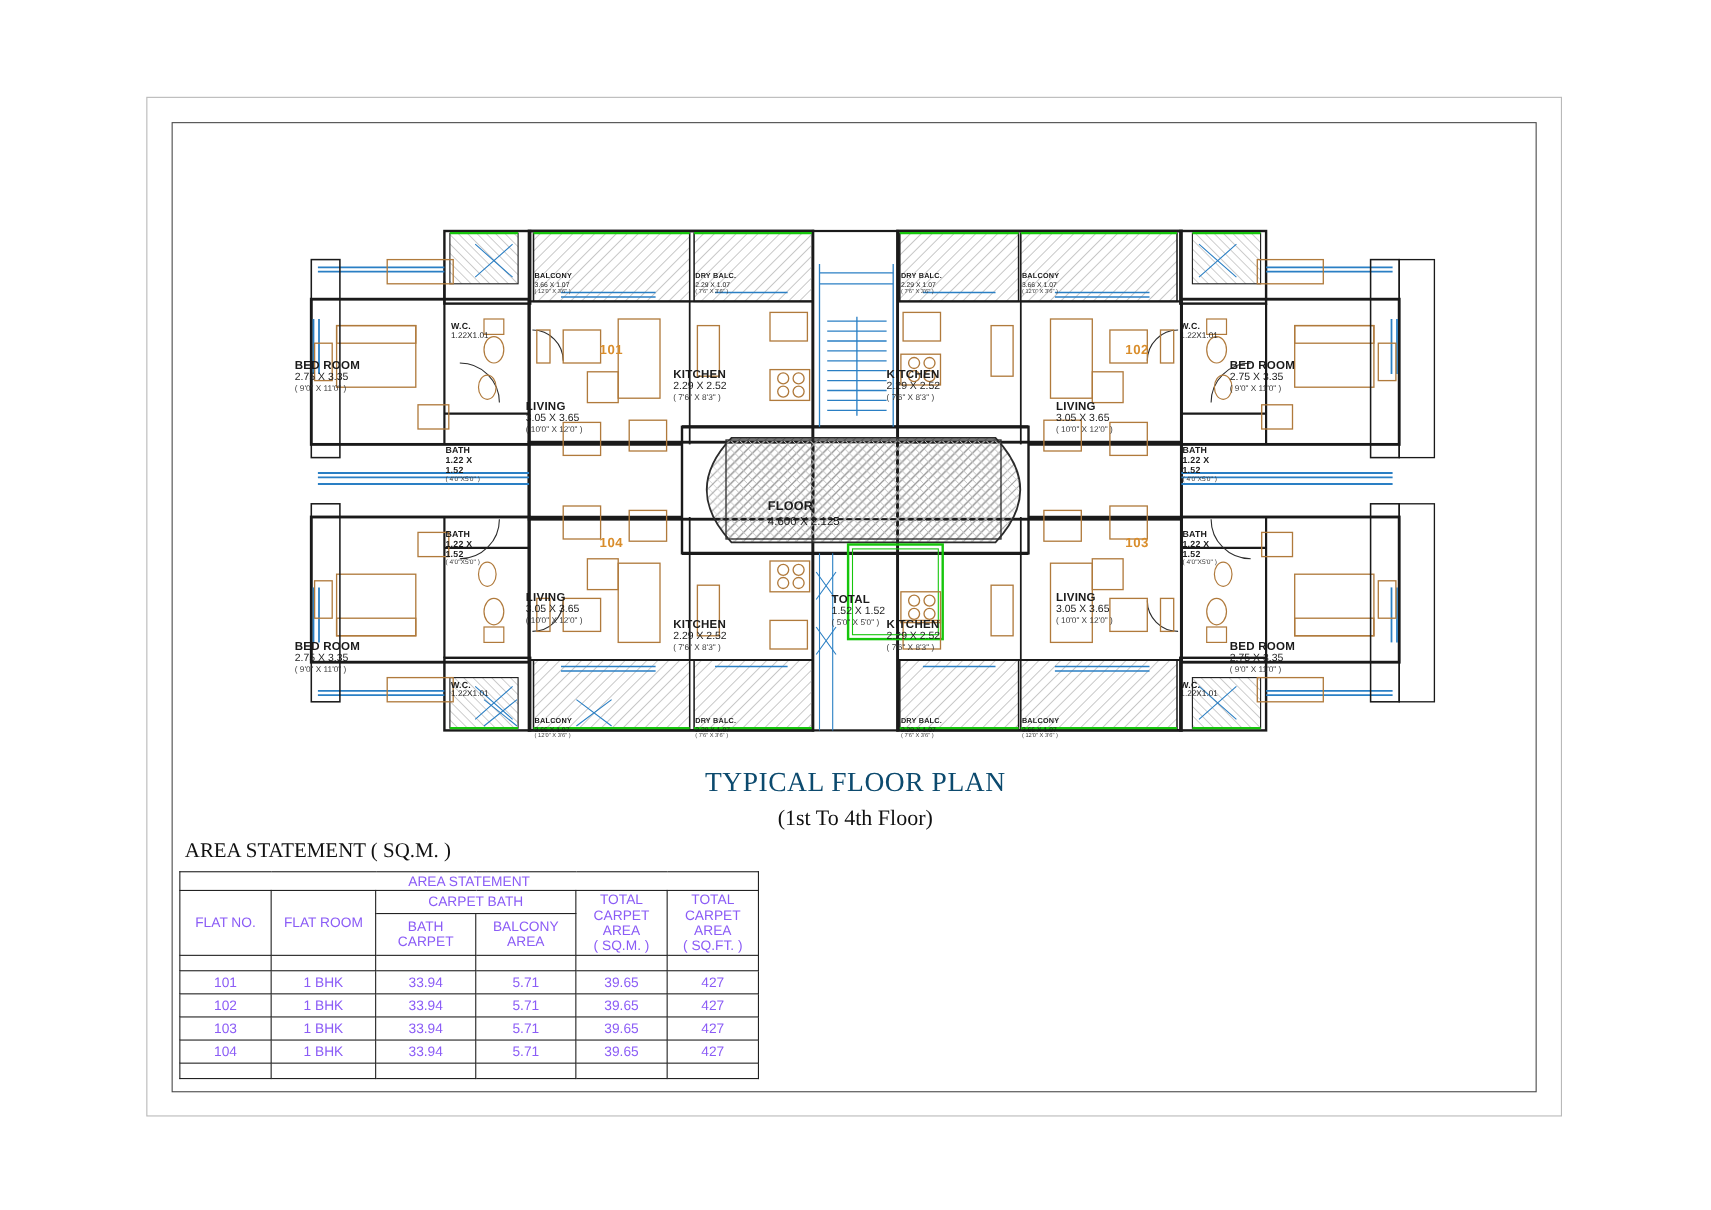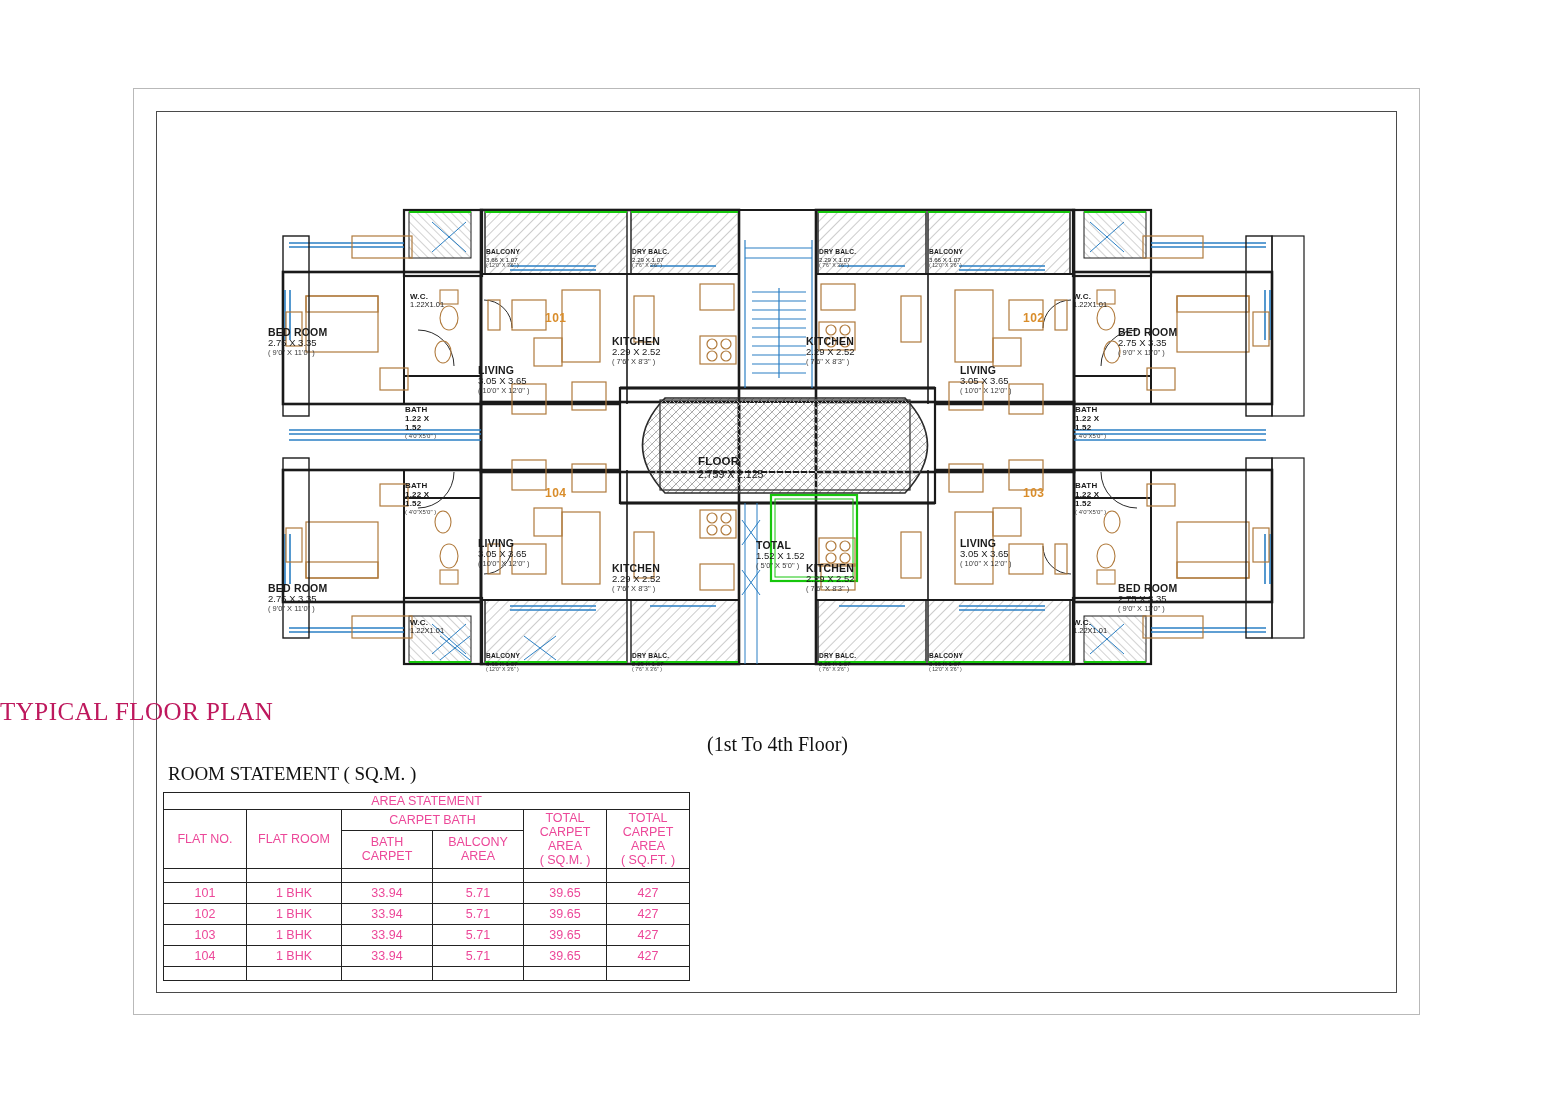--- a/index.html
+++ b/index.html
@@ -66,23 +66,24 @@
     color: #d98d2b;
     letter-spacing: .5px;
   }
   .lobby-lbl .n { font-size: 11.5px; font-weight: 700; }
   .lobby-lbl .d { font-size: 10.5px; }
   
   .title-main {
     position: absolute;
     left: 0; right: 0;
     top: 698px;
+    text-align: center;
     font-family: "Liberation Serif", serif;
     font-size: 25px;
-    color: #be185d;
+    color: #0c4a6e;
     letter-spacing: .5px;
   }
   .title-sub {
     position: absolute;
     left: 0; right: 0;
     top: 733px;
     text-align: center;
     font-family: "Liberation Serif", serif;
     font-size: 20px;
     color: #111;
@@ -95,21 +96,21 @@
     font-size: 19px;
     color: #111;
   }
   
   table.area {
     position: absolute;
     left: 163px;
     top: 792px;
     border-collapse: collapse;
     font-size: 12.5px;
-    color: #ec4899;
+    color: #8b5cf6;
     background: #fff;
   }
   table.area td, table.area th {
     border: 1px solid #222;
     text-align: center;
     font-weight: 400;
     padding: 1px 4px;
     font-family: "Liberation Sans", sans-serif;
   }
   table.area .hdr { font-size: 12.5px; }
@@ -588,31 +589,31 @@
   <span class="f">( 12'0" X 3'6" )</span>
 </div>
 <div class="lbl tiny" style="left:819px; top:626px; width:106px;">
   <span class="n">DRY BALC.</span>
   <span class="d">2.29 X 1.07</span>
   <span class="f">( 7'6" X 3'6" )</span>
 </div>
 
 <div class="lbl lobby-lbl" style="left:698px; top:429px; width:176px;">
   <span class="n">FLOOR</span>
-  <span class="d">2.759 X 2.125</span>
+  <span class="d">4.600 X 2.125</span>
 </div>
 <div class="lbl" style="left:756px; top:513px; width:118px;">
   <span class="n">TOTAL</span>
   <span class="d">1.52 X 1.52</span>
   <span class="f">( 5'0" X 5'0" )</span>
 </div>
 
 <div class="title-main">TYPICAL FLOOR PLAN</div>
 <div class="title-sub">(1st To 4th Floor)</div>
-<div class="area-heading">ROOM STATEMENT ( SQ.M. )</div>
+<div class="area-heading">AREA STATEMENT ( SQ.M. )</div>
 
 <table class="area">
   <tbody>
     <tr>
       <td class="hdr" colspan="6">AREA STATEMENT</td>
     </tr>
     <tr>
       <td class="c1" rowspan="2">FLAT NO.</td>
       <td class="c2" rowspan="2">FLAT ROOM</td>
       <td colspan="2">CARPET BATH</td>

